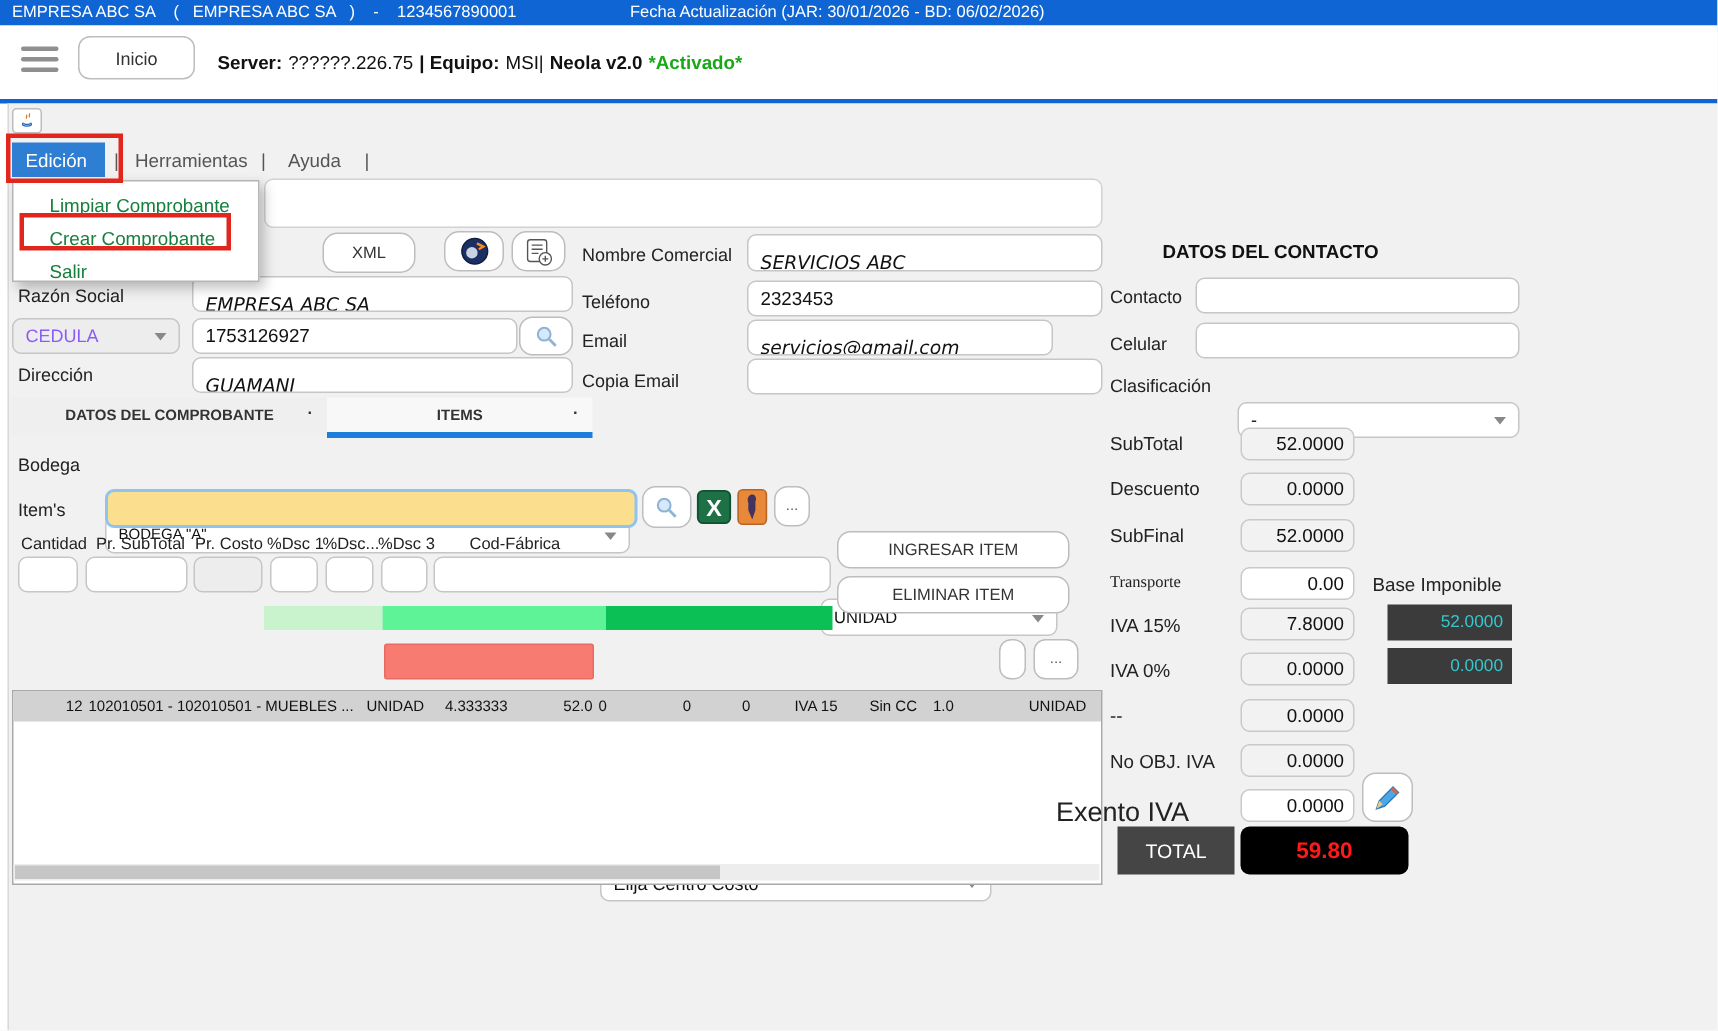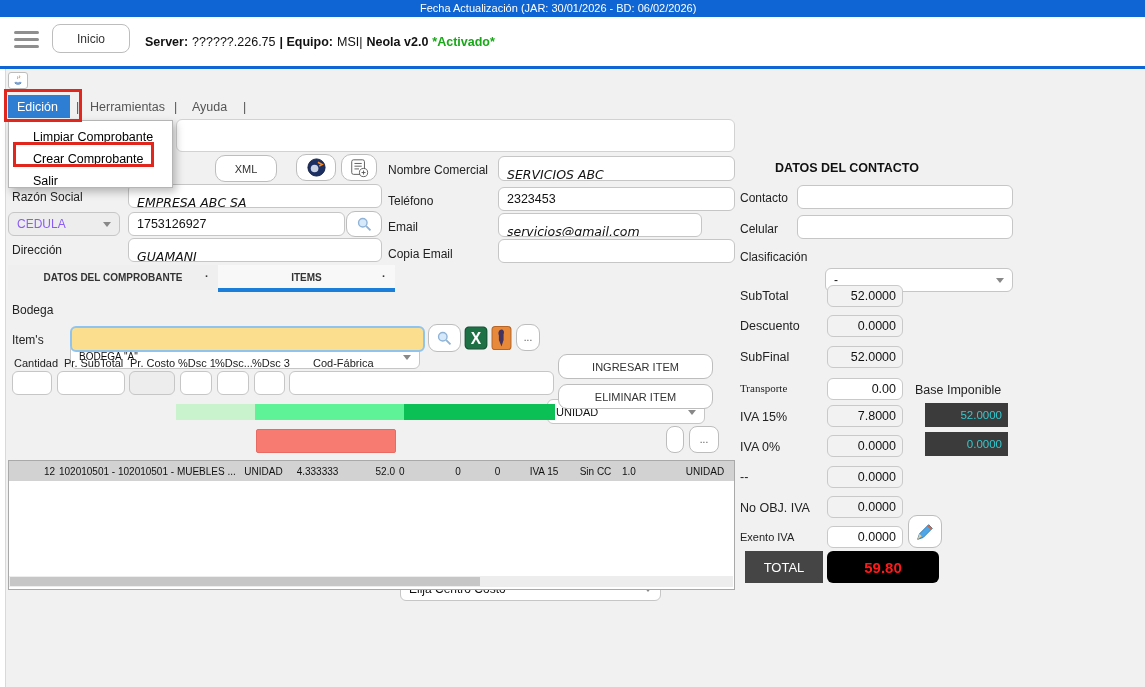--- a/index.html
+++ b/index.html
@@ -18,21 +18,21 @@
   .srv{font-size:12.5px;color:#111;display:flex;align-items:center;gap:4px;white-space:pre;}
   .b{font-weight:bold;}
   .green{color:#18a818;font-weight:bold;}
   
   .menuitem{font-size:12.5px;color:#555;}
   .menuhl{background:#2e7ed3;color:#fff;display:flex;align-items:center;padding-left:9px;font-size:12.5px;}
   .annot{border:3px solid #e1261d;background:transparent;z-index:60;pointer-events:none;}
   .dropdown{left:8px;top:120px;width:165px;height:68px;background:#fff;border:1px solid #b5b5b5;
             box-shadow:3px 4px 8px rgba(0,0,0,.25);z-index:50;}
   .dditem{position:absolute;left:0;width:165px;height:22px;display:flex;align-items:center;
-          padding-left:24px;font-size:12.5px;color:#000000;box-sizing:border-box;}
+          padding-left:24px;font-size:12.5px;color:#15803d;box-sizing:border-box;}
   
   .tf{background:#fff;border:1px solid #c6c6c6;border-radius:6px;display:flex;align-items:center;
       padding:0 8px;font-size:12.5px;color:#111;overflow:hidden;}
   .tf-dis{background:#ededed;color:#9a9a9a;}
   .hand{font-style:italic;font-family:"DejaVu Sans",sans-serif;font-size:12.5px;margin-top:12px;}
   .lbl{font-size:12px;color:#222;white-space:nowrap;}
   .lbl-sm{font-size:11px;color:#222;white-space:nowrap;}
   .combo{background:#fff;border:1px solid #c6c6c6;border-radius:6px;display:flex;align-items:center;
          padding:0 8px;font-size:10px;color:#111;position:relative;}
   .combo .arr{position:absolute;right:8px;top:50%;margin-top:-2px;width:0;height:0;
@@ -62,20 +62,21 @@
   .badge{background:#3b3b3b;color:#35c8cd;display:flex;align-items:center;justify-content:flex-end;
          padding:0 6px;font-size:11.5px;}
   .greenbar{top:404px;height:16px;}
   .iconbtn{background:#fff;border:1px solid #bdbdbd;border-radius:8px;display:flex;align-items:center;
            justify-content:center;cursor:pointer;}
 </style>
 </head>
 <body>
 
 <div class="abs titlebar">
+  <span class="abs" style="left:8px;top:2px;">EMPRESA ABC SA    (   EMPRESA ABC SA   )    -    1234567890001</span>
   <span class="abs" style="left:420px;top:2px;">Fecha Actualización (JAR: 30/01/2026 - BD: 06/02/2026)</span>
 </div>
 
 <div class="abs hdr"></div>
 <div class="abs hamb" style="left:14px;top:27px;">
   <span></span>
     <span></span>
     <span></span>
 </div>
 <div class="abs btn" style="left:52px;top:24px;width:78px;height:29px;">Inicio</div>
@@ -306,21 +307,21 @@
 <span class="abs lbl" style="left:740px;top:410px;font-size:12.5px;">IVA 15%</span>
 <div class="abs tot" style="top:405px;">7.8000</div>
 <div class="abs badge" style="left:925px;top:403px;width:83px;height:24px;">52.0000</div>
 <span class="abs lbl" style="left:740px;top:440px;font-size:12.5px;">IVA 0%</span>
 <div class="abs tot" style="top:435px;">0.0000</div>
 <div class="abs badge" style="left:925px;top:432px;width:83px;height:24px;">0.0000</div>
 <span class="abs lbl" style="left:740px;top:470px;font-size:12.5px;">--</span>
 <div class="abs tot" style="top:466px;">0.0000</div>
 <span class="abs lbl" style="left:740px;top:501px;font-size:12.5px;">No OBJ. IVA</span>
 <div class="abs tot" style="top:496px;">0.0000</div>
-<span class="abs lbl" style="left:740px;top:531px;font-size:11px;">Exento IVA</span>
+<span class="abs lbl" style="left:704px;top:531px;font-size:18px;">Exento IVA</span>
 <div class="abs tot tot-w" style="top:526px;">0.0000</div>
 <div class="abs iconbtn" style="left:908px;top:515px;width:34px;height:33px;border-radius:9px;">
   <svg width="22" height="22" viewBox="0 0 24 24">
     <path d="M4 20 L6 14 L16 4 L20 8 L10 18 Z" fill="#4da6e8" stroke="#2c78b0"></path>
     <path d="M16 4 L20 8 L18.4 9.6 L14.4 5.6 Z" fill="#c96a4a"></path>
     <path d="M4 20 L6 14 L8.5 16.5 Z" fill="#f3c98a"></path>
   </svg>
 </div>
 <div class="abs" style="left:745px;top:551px;width:78px;height:32px;background:#454545;color:#fff;display:flex;align-items:center;justify-content:center;font-size:13px;">TOTAL</div>
 <div class="abs" style="left:827px;top:551px;width:112px;height:32px;background:#000;border-radius:6px;color:#ff1a1a;display:flex;align-items:center;justify-content:center;font-size:15px;font-weight:bold;">59.80</div>

